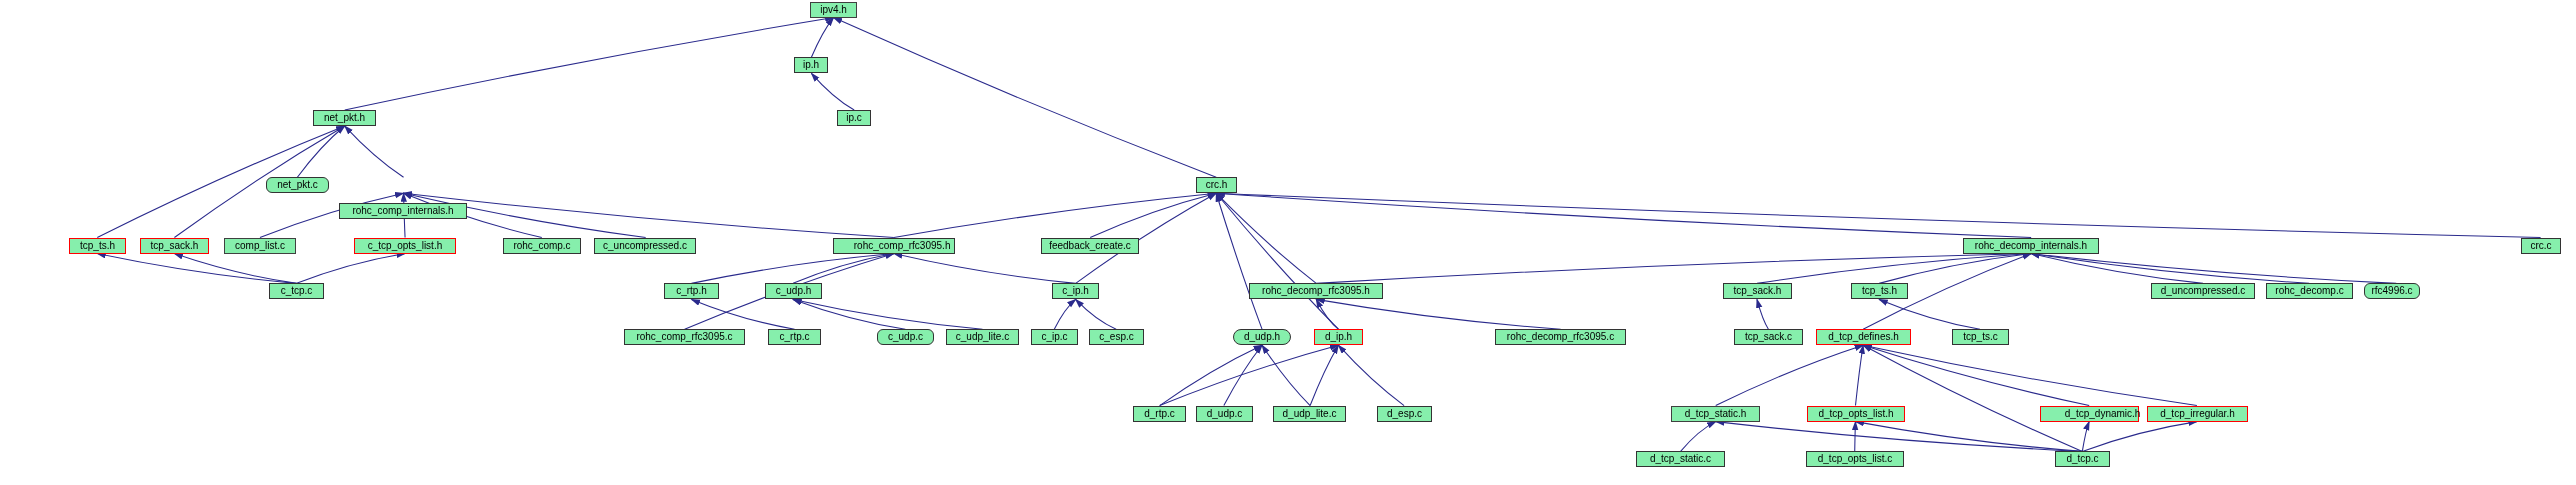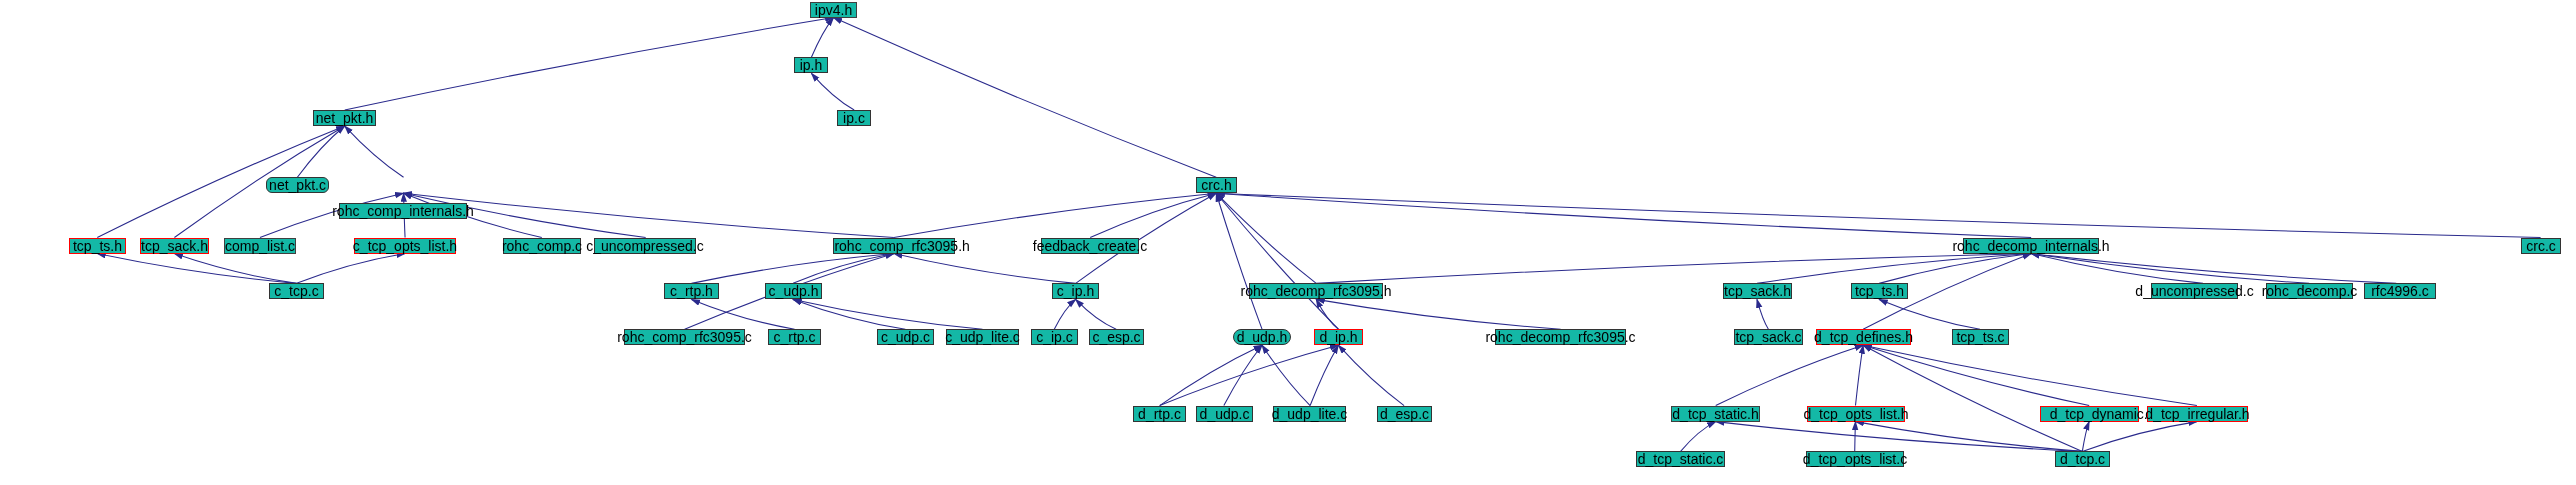--- a/index.html
+++ b/index.html
@@ -1,21 +1,21 @@
 <!DOCTYPE html>
 <html style="font-size:12.2px"><head>
 <meta charset="utf-8">
 <style>
   html,body{margin:0;padding:0;background:#ffffff;}
   #canvas{position:relative;width:2576px;height:485px;background:#ffffff;
           font-family:"Liberation Sans","DejaVu Sans",sans-serif;overflow:hidden;}
   #edges{position:absolute;left:0;top:0;width:2576px;height:485px;pointer-events:none;}
   .node{position:absolute;box-sizing:border-box;display:flex;align-items:center;
-        justify-content:center;background:#14b8a6;border:0.8px solid #333333;
-        height:16px;font-size:14px;color:#000000;white-space:nowrap;
+        justify-content:center;background:#86efac;border:0.8px solid #333333;
+        height:16px;font-size:10px;color:#000000;white-space:nowrap;
         line-height:1;padding:0 3.8px;}
   .node.red{border:0.8px solid #ff0000;}
   .node.thick{border:1.5px solid #404040;}
 </style>
 </head>
 <body>
 
 <div id="canvas">
   <svg id="edges" viewBox="0 0 3372 635" xmlns="http://www.w3.org/2000/svg">
     <defs>
@@ -105,26 +105,26 @@
       <div class="node" style="left: 1041px; top: 238px; width: 98px;">feedback_create.c</div>
       <div class="node" style="left: 1963px; top: 238px; width: 136px;">rohc_decomp_internals.h</div>
       <div class="node" style="left: 2521px; top: 238px; width: 40px;">crc.c</div>
       <div class="node" style="left: 269px; top: 283px; width: 55px;">c_tcp.c</div>
       <div class="node" style="left: 664px; top: 283px; width: 55px;">c_rtp.h</div>
       <div class="node" style="left: 765px; top: 283px; width: 57px;">c_udp.h</div>
       <div class="node" style="left: 1052px; top: 283px; width: 47px;">c_ip.h</div>
       <div class="node" style="left: 1249px; top: 283px; width: 134px;">rohc_decomp_rfc3095.h</div>
       <div class="node" style="left: 1723px; top: 283px; width: 69px;">tcp_sack.h</div>
       <div class="node" style="left: 1851px; top: 283px; width: 57px;">tcp_ts.h</div>
-      <div class="node" style="left: 2151px; top: 283px; width: 87px;">d_uncompressed.c</div>
+      <div class="node" style="left: 2151px; top: 283px; width: 104px;">d_uncompressed.c</div>
       <div class="node" style="left: 2266px; top: 283px; width: 87px;">rohc_decomp.c</div>
-      <div class="node" style="left: 2364px; top: 283px; width: 72px;">rfc4996.c</div>
+      <div class="node" style="left: 2364px; top: 283px; width: 56px; border-radius: 6px;">rfc4996.c</div>
       <div class="node" style="left: 624px; top: 329px; width: 121px;">rohc_comp_rfc3095.c</div>
       <div class="node" style="left: 768px; top: 329px; width: 53px;">c_rtp.c</div>
-      <div class="node" style="left: 877px; top: 329px; width: 57px;">c_udp.c</div>
+      <div class="node" style="left: 877px; top: 329px; width: 57px; border-radius: 6px;">c_udp.c</div>
       <div class="node" style="left: 946px; top: 329px; width: 73px;">c_udp_lite.c</div>
       <div class="node" style="left: 1031px; top: 329px; width: 47px;">c_ip.c</div>
       <div class="node" style="left: 1089px; top: 329px; width: 55px;">c_esp.c</div>
       <div class="node" style="left: 1233px; top: 329px; width: 58px; border-radius: 8px;">d_udp.h</div>
       <div class="node red" style="left: 1314px; top: 329px; width: 49px;">d_ip.h</div>
       <div class="node" style="left: 1495px; top: 329px; width: 131px;">rohc_decomp_rfc3095.c</div>
       <div class="node" style="left: 1734px; top: 329px; width: 69px;">tcp_sack.c</div>
       <div class="node red" style="left: 1816px; top: 329px; width: 95px;">d_tcp_defines.h</div>
       <div class="node" style="left: 1952px; top: 329px; width: 57px;">tcp_ts.c</div>
       <div class="node" style="left: 1133px; top: 406px; width: 53px;">d_rtp.c</div>

